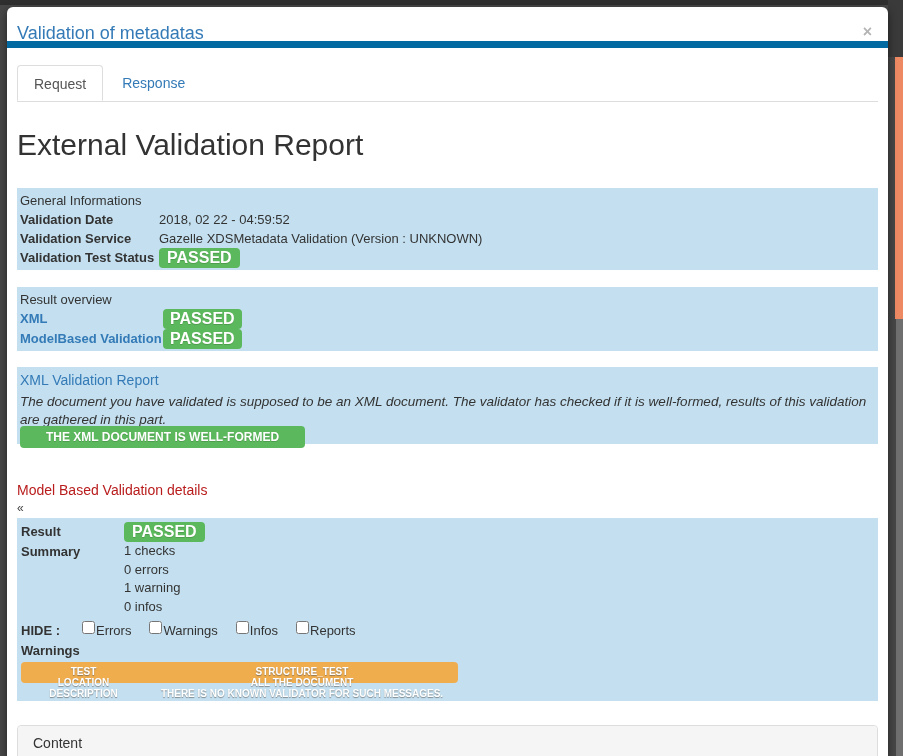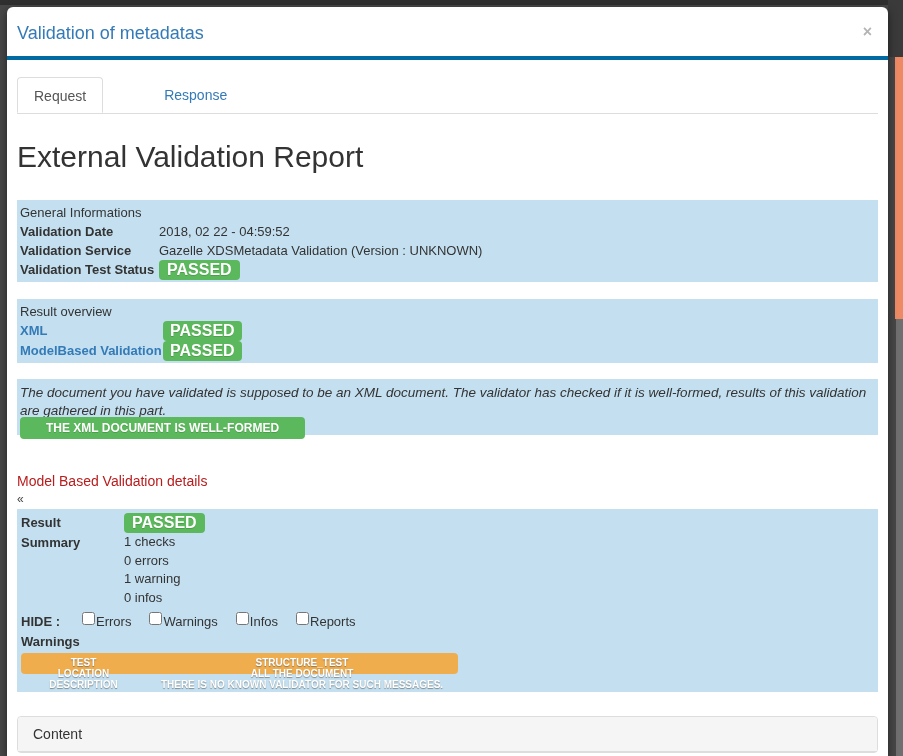--- a/index.html
+++ b/index.html
@@ -14,29 +14,29 @@
   .strip-top { position:absolute; top:0; left:0; width:903px; height:5px; background:#2f2f2f; }
   .strip-right-dark { position:absolute; top:0; right:0; width:15px; height:57px; background:#3a3a3a; }
   .strip-orange { position:absolute; top:57px; right:0; width:8px; height:262px; background:#ed8a63; }
   .strip-gray { position:absolute; top:319px; right:0; width:7px; height:437px; background:#6f6f6f; }
 
   .modal {
     position:absolute; left:7px; top:7px; width:881px; height:749px;
     background:#fff; border-radius:6px 6px 0 0;
     box-shadow:0 3px 9px rgba(0,0,0,.5);
   }
-  .modal-header { position:relative; height:53px; padding:15px 15px 10px 10px; border-bottom:4px solid #0369a1; }
+  .modal-header { position:relative; height:41px; padding:15px 15px 10px 10px; border-bottom:7px solid #0369a1; }
   .modal-title { font-size:18px; color:#337ab7; line-height:22px; }
   .close-btn {
     position:absolute; right:16px; top:17px; font-size:16px; font-weight:bold;
     color:#b4b4b4; line-height:16px; cursor:pointer;
   }
   .modal-body { padding:8px 10px 0 10px; }
 
-  .nav-tabs { display:flex; border-bottom:1px solid #ddd; margin-top:9px;gap:42px; }
+  .nav-tabs { display:flex; border-bottom:1px solid #ddd; margin-top:9px; }
   .tab { height:36px; padding:10px 16px; font-size:14px; line-height:16px; cursor:pointer; }
   .tab-active {
     background:#fff; color:#555; border:1px solid #ddd; border-bottom:1px solid #fff;
     border-radius:4px 4px 0 0; margin-bottom:-1px;
   }
   .tab-link { color:#337ab7; margin-left:3px; }
 
   h1.report-heading { font-size:30px; font-weight:500; color:#333; margin:26px 0 27px 0; line-height:33px; }
 
   .bpanel { background:#c4e0f0; padding:3px 4px 2px 3px; font-size:13px; }
@@ -141,20 +141,21 @@
         <span class="olink">XML</span>
         <span class="badge-green">PASSED</span>
       </div>
       <div class="orow">
         <span class="olink">ModelBased Validation</span>
         <span class="badge-green">PASSED</span>
       </div>
     </div>
 
     <div class="bpanel xpanel">
+      <div class="xtitle">XML Validation Report</div>
       <p class="xdesc">The document you have validated is supposed to be an XML document. The validator has checked if it is well-formed, results of this validation are gathered in this part.</p>
       <span class="xstatus">THE XML DOCUMENT IS WELL-FORMED</span>
     </div>
 
     <div class="mb-title">Model Based Validation details</div>
     <div class="laquo">«</div>
 
     <div class="bpanel mpanel">
       <div class="mrow">
         <span class="mlabel">Result</span>

